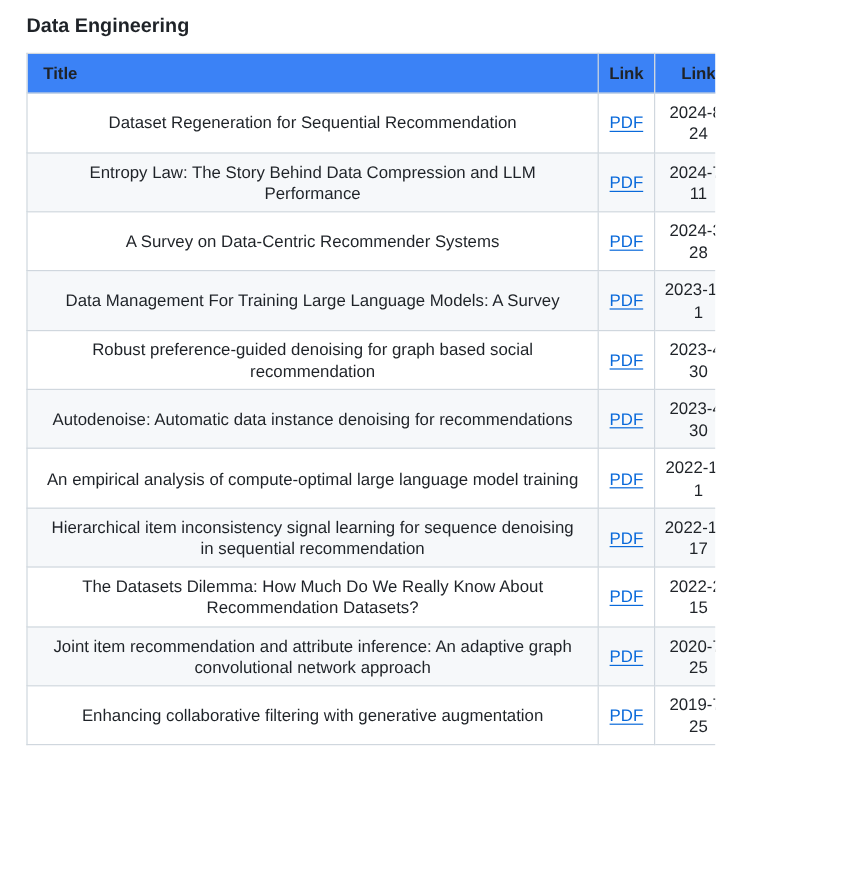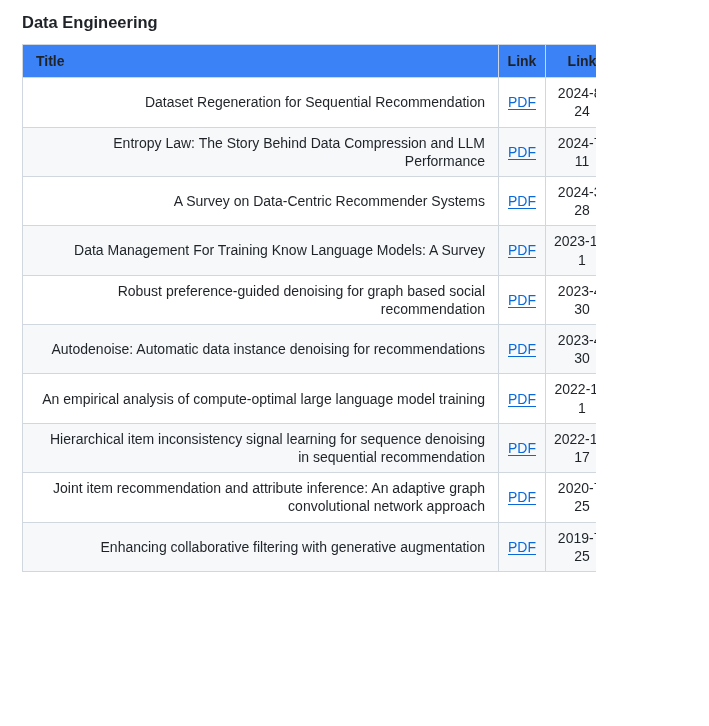--- a/index.html
+++ b/index.html
@@ -48,21 +48,21 @@
   }
   table.papers th.col-title{
     text-align:left;
     padding:7px 13px;
   }
   table.papers td{
     padding:6px 5px;
     text-align:center;
   }
   table.papers td.cell-title{
-    text-align:right;
+    text-align:center;
     padding:6px 13px;
   }
   table.papers td.cell-date{
     padding:6px 6px;
   }
   tbody tr{background:#ffffff;}
   tbody tr:nth-child(even){background:var(--stripe);}
   a.tlink{
     color:var(--link-blue);
     text-decoration:underline;
@@ -129,21 +129,21 @@
     </td>
     <td class="cell-date">
       <span>2024-3-28</span>
     </td>
     <td class="cell-code">
       <a class="">-</a>
     </td>
   </tr>
         <tr class="paper-row">
     <td class="cell-title">
-      <span>Data Management For Training Know Language Models: A Survey</span>
+      <span>Data Management For Training Large Language Models: A Survey</span>
     </td>
     <td class="cell-link">
       <a class="tlink" href="#">PDF</a>
     </td>
     <td class="cell-date">
       <span>2023-12-1</span>
     </td>
     <td class="cell-code">
       <a class="">-</a>
     </td>
@@ -192,20 +192,34 @@
   </tr>
         <tr class="paper-row">
     <td class="cell-title">
       <span>Hierarchical item inconsistency signal learning for sequence denoising in sequential recommendation</span>
     </td>
     <td class="cell-link">
       <a class="tlink" href="#">PDF</a>
     </td>
     <td class="cell-date">
       <span>2022-10-17</span>
+    </td>
+    <td class="cell-code">
+      <a class="tlink" href="#">GitHub</a>
+    </td>
+  </tr>
+        <tr class="paper-row">
+    <td class="cell-title">
+      <span>The Datasets Dilemma: How Much Do We Really Know About Recommendation Datasets?</span>
+    </td>
+    <td class="cell-link">
+      <a class="tlink" href="#">PDF</a>
+    </td>
+    <td class="cell-date">
+      <span>2022-2-15</span>
     </td>
     <td class="cell-code">
       <a class="tlink" href="#">GitHub</a>
     </td>
   </tr>
         <tr class="paper-row">
     <td class="cell-title">
       <span>Joint item recommendation and attribute inference: An adaptive graph convolutional network approach</span>
     </td>
     <td class="cell-link">

